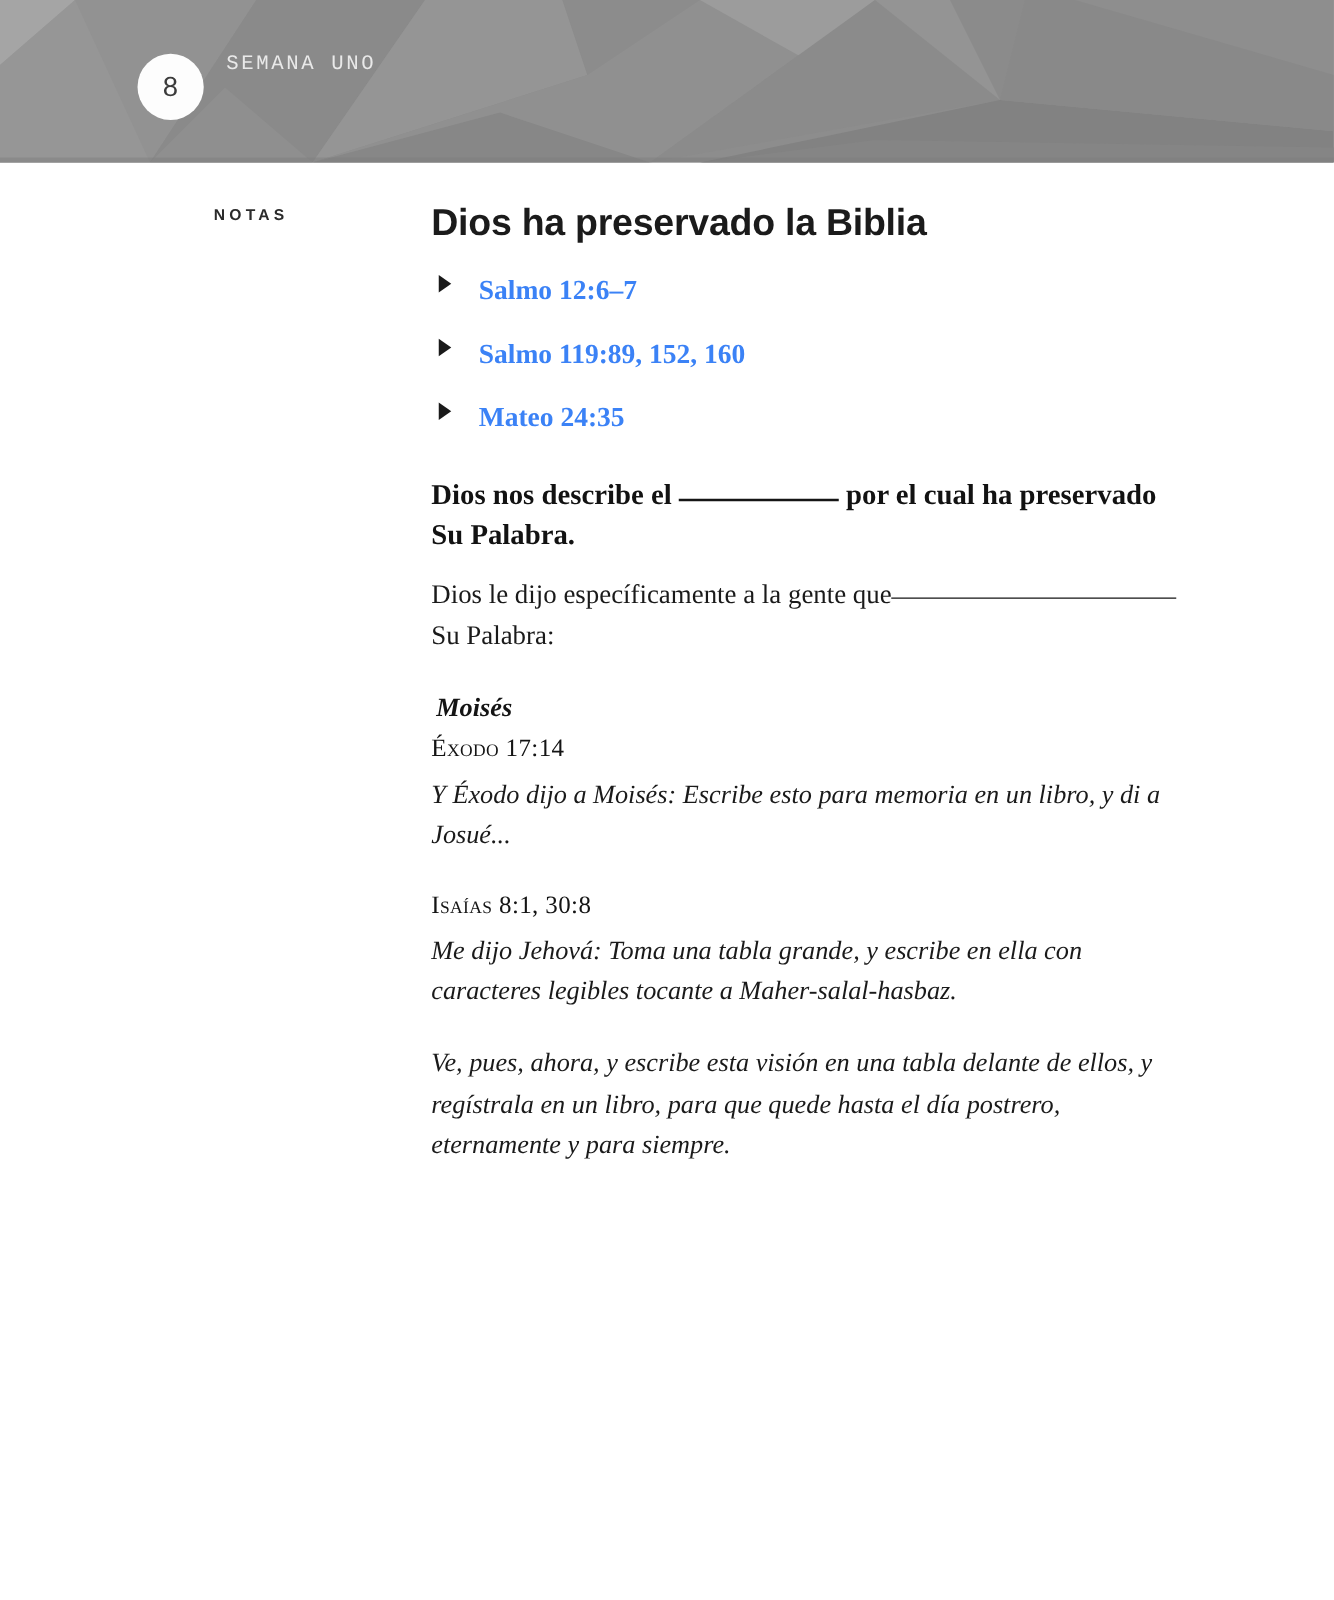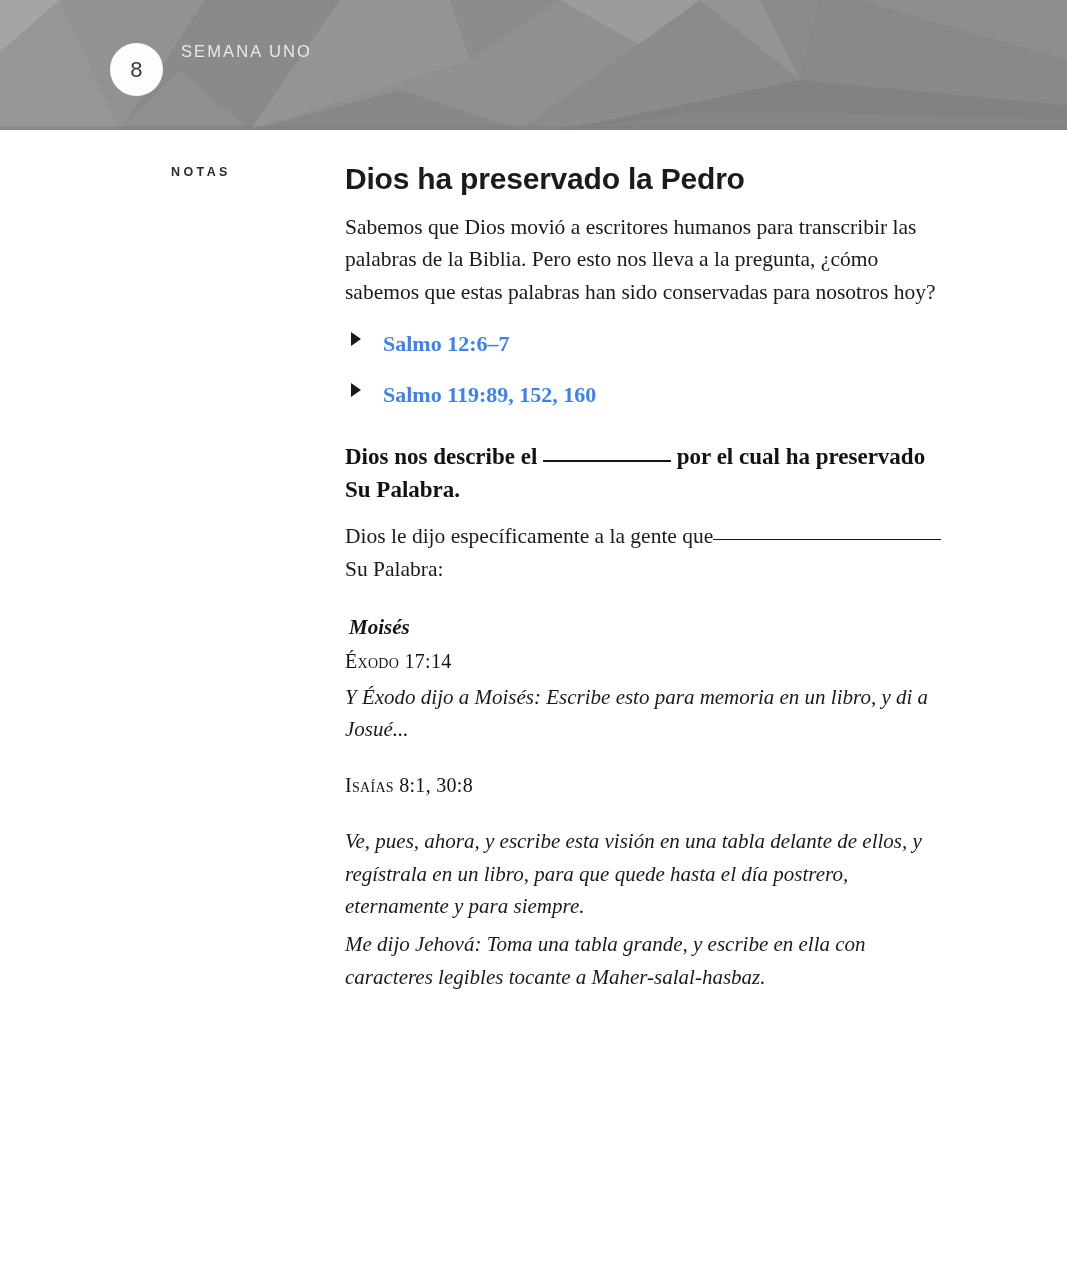--- a/index.html
+++ b/index.html
@@ -58,21 +58,21 @@
     color: #3b3b3b;
     line-height: 1;
     letter-spacing: 0.5px;
   }
   .header-titles {
     position: absolute;
     left: 181px;
     top: 41px;
   }
   .week-label {
-    font-family: Liberation Sans, sans-serif;
+    font-family: Liberation Mono, monospace;
     font-size: 16.5px;
     letter-spacing: 2.1px;
     color: #e9e9e9;
     font-weight: 400;
     line-height: 1.25;
     display: block;
   }
   .session-title {
     font-family: "Liberation Sans", sans-serif;
     font-size: 26px;
@@ -237,34 +237,37 @@
     </div>
   </div>
 </div>
 
 <div class="page-body">
 
   <div class="notas">NOTAS</div>
 
   <div class="content">
 
-    <h1 class="main-title">Dios ha preservado la Pedro</h1>
-
-    <p class="para">Sabemos que Dios movió a escritores humanos para transcribir las palabras de la Biblia. Pero esto nos lleva a la pregunta, ¿cómo sabemos que estas palabras han sido conservadas para nosotros hoy?</p>
+    <h1 class="main-title">Dios ha preservado la Biblia</h1>
+
 
 
     <ul class="verse-list">
       <li>
         <span class="tri"></span>
         <span class="ref">Salmo 12:6–7</span><span></span>
       </li>
       <li>
         <span class="tri"></span>
         <span class="ref">Salmo 119:89, 152, 160</span><span></span>
       </li>
+      <li>
+        <span class="tri"></span>
+        <span class="ref">Mateo 24:35</span><span></span>
+      </li>
     </ul>
 
     <h2 class="fill-heading tight">
       <span>Dios nos describe el</span>
       <span class="blank b2"></span>
       <span>por el cual ha preservado Su Palabra.</span>
     </h2>
 
     <p class="para">
       <span>Dios le dijo específicamente a la gente que</span><span class="blank b3"></span>
@@ -272,18 +275,18 @@
     </p>
 
     <div class="subsection">
       <p class="sub-name">Moisés</p>
       <p class="sub-ref">Éxodo 17:14</p>
       <p class="sub-quote">Y Éxodo dijo a Moisés: Escribe esto para memoria en un libro, y di a Josué...</p>
     </div>
 
     <div class="subsection">
       <p class="sub-ref">Isaías 8:1, 30:8</p>
+      <p class="sub-quote">Me dijo Jehová: Toma una tabla grande, y escribe en ella con caracteres legibles tocante a Maher-salal-hasbaz.</p>
       <p class="sub-quote spaced">Ve, pues, ahora, y escribe esta visión en una tabla delante de ellos, y regístrala en un libro, para que quede hasta el día postrero, eternamente y para siempre.</p>
-      <p class="sub-quote">Me dijo Jehová: Toma una tabla grande, y escribe en ella con caracteres legibles tocante a Maher-salal-hasbaz.</p>
     </div>
 
   </div>
 </div>
 
 </body></html>

